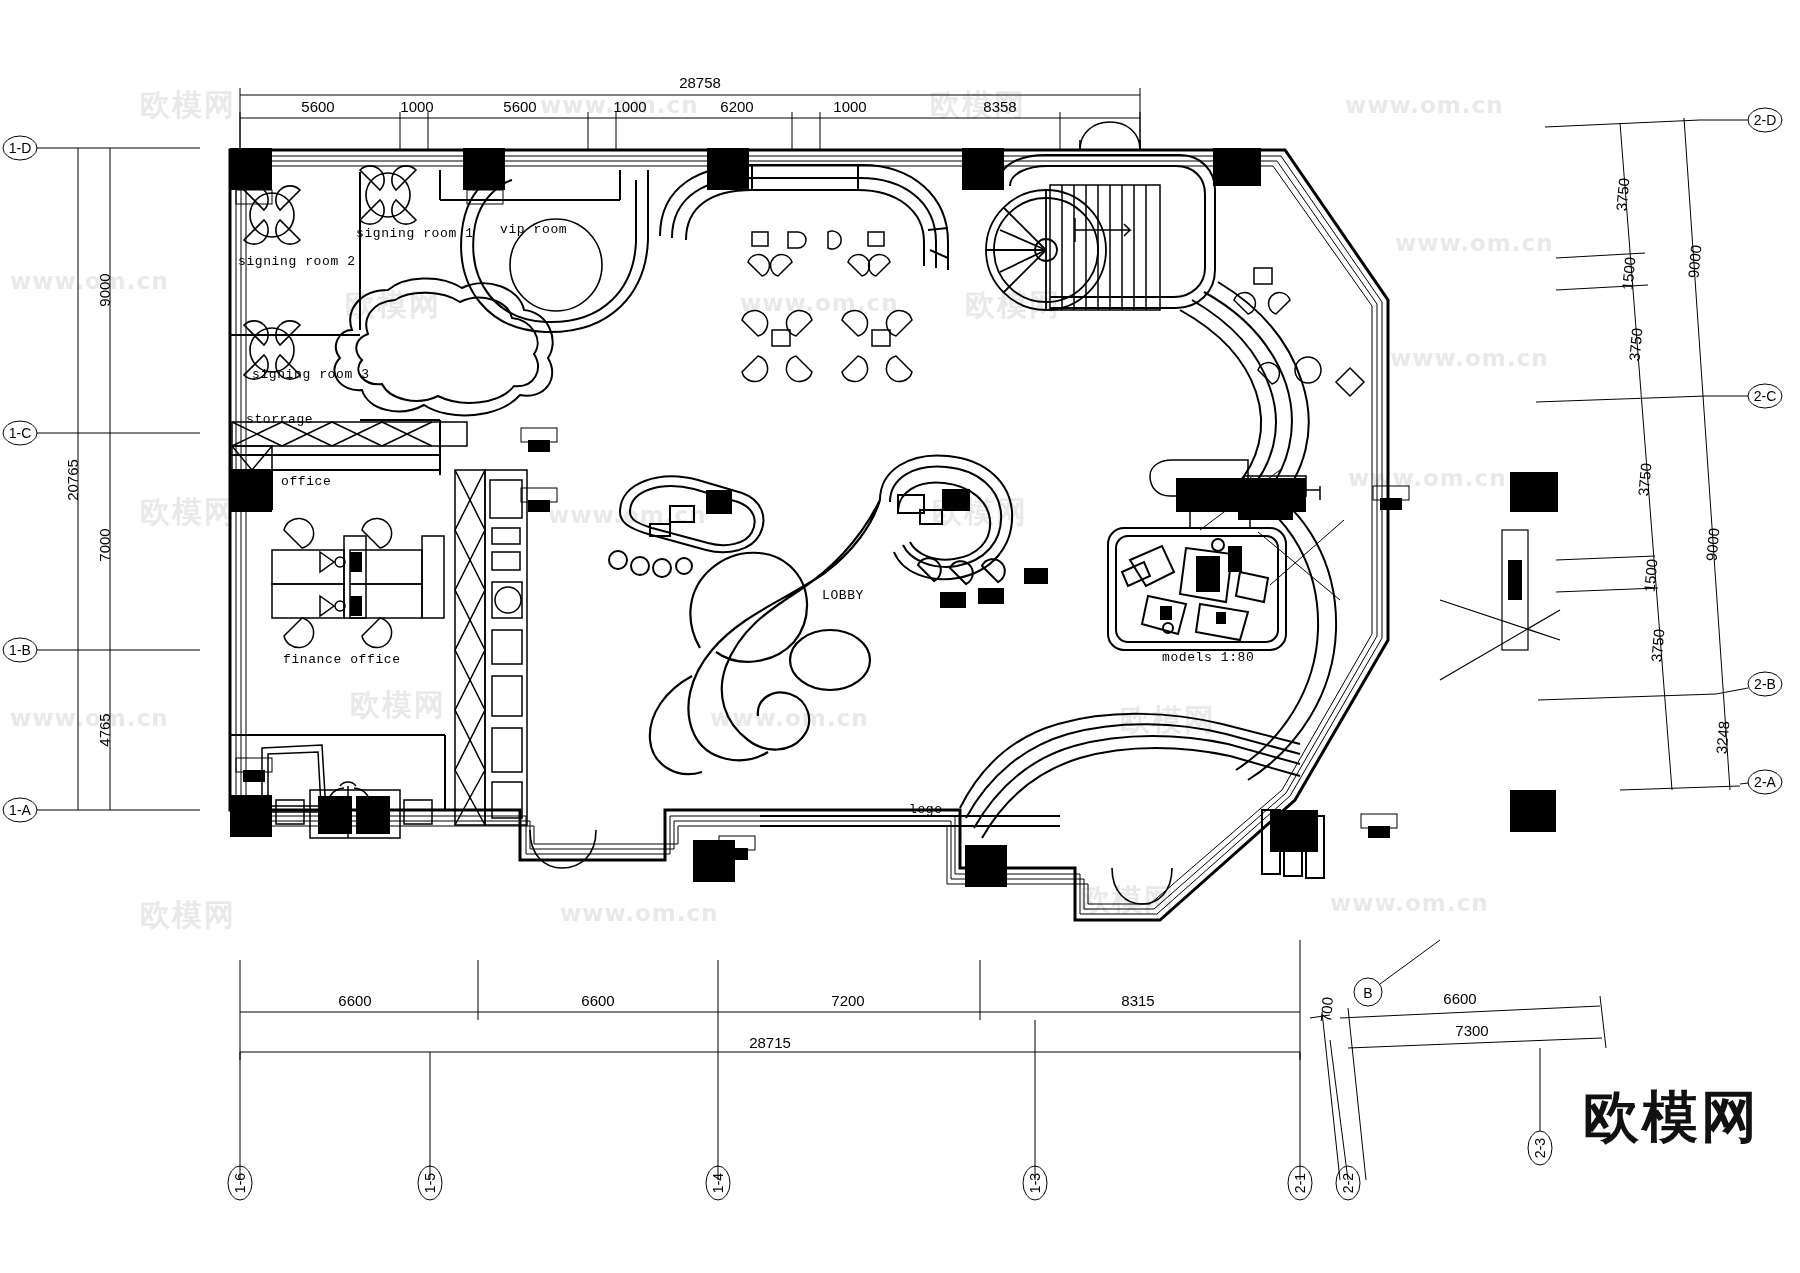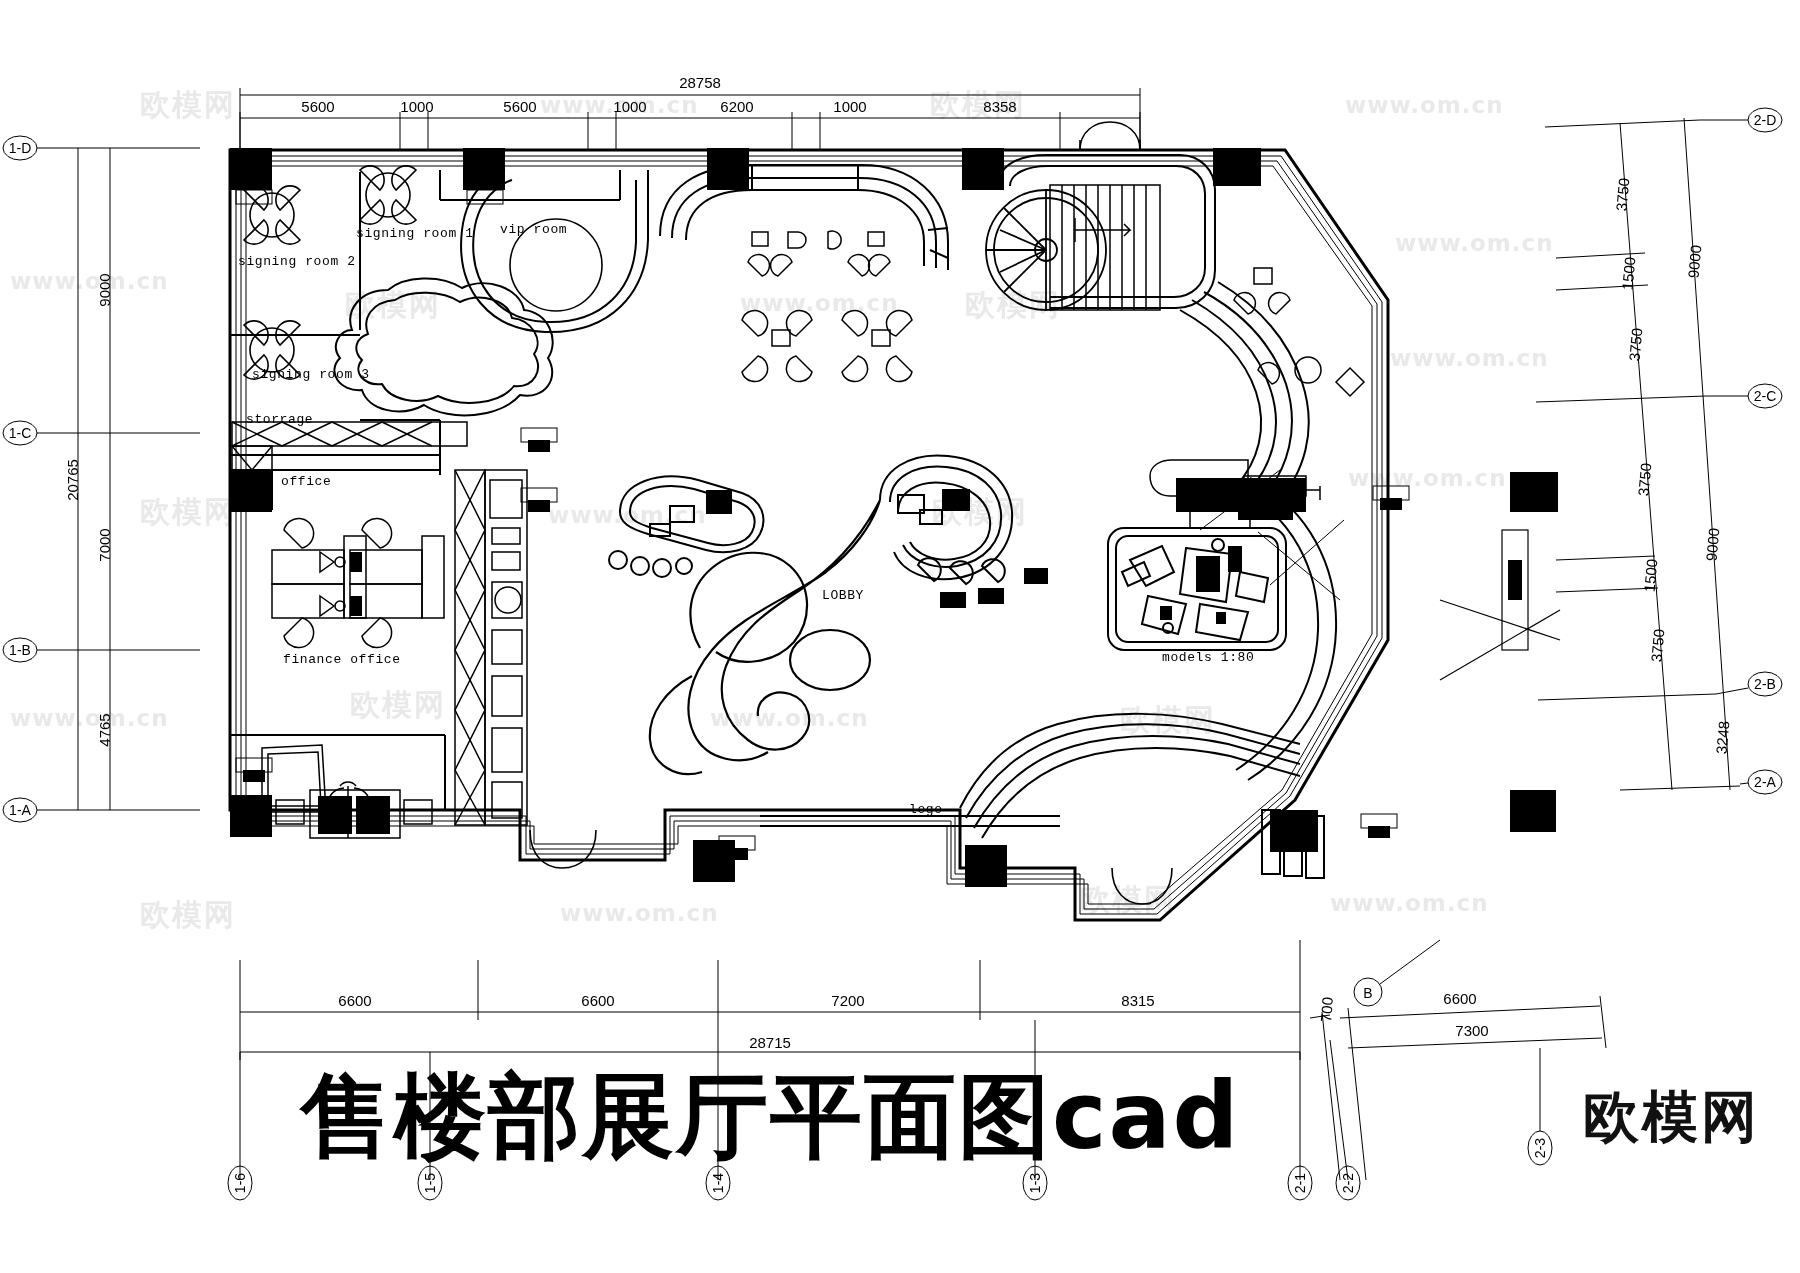--- a/index.html
+++ b/index.html
@@ -614,16 +614,15 @@
     <text class="roomtxt" x="283" y="663">finance office</text>
     <text class="roomtxt" x="822" y="599">LOBBY</text>
     <text class="roomtxt" x="1175" y="511">Exhibition hall</text>
     <text class="roomtxt" x="1162" y="661">models  1:80</text>
     <text class="roomtxt" x="909" y="813">logo</text>
 
     <text class="dimtxt-s" x="452" y="200" transform="rotate(-90 452 200)"></text>
 
   </svg>
 
-  <div class="title-cn">售楼部展厅平面图cad</div>
   <div class="brand">欧模网</div>
 
 </div>
 
 </body></html>

